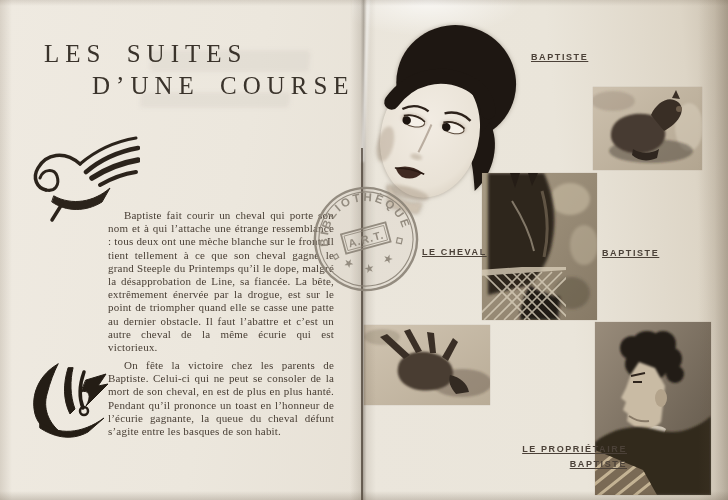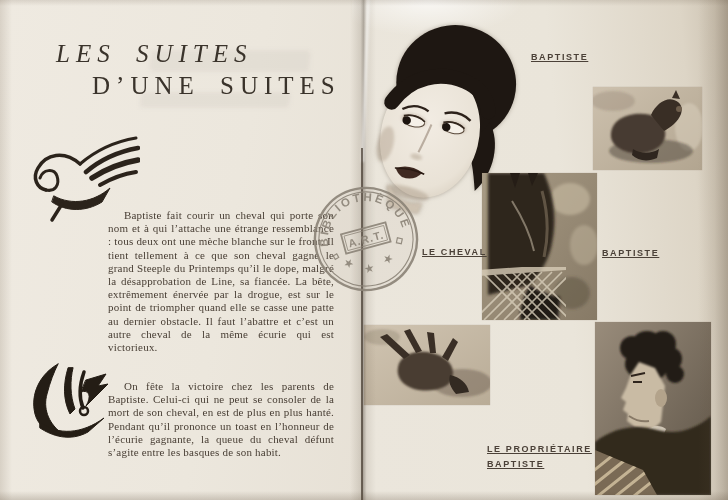--- a/index.html
+++ b/index.html
@@ -7,42 +7,42 @@
     position:relative;width:728px;height:500px;overflow:hidden;
     background:#ece7dd;
     font-family:"Liberation Serif", serif;
   }
   .page{position:absolute;top:0;height:500px;}
   #page-left{left:0;width:363px;background:linear-gradient(100deg,#efeae1 0%,#ece7dd 60%,#e7e1d6 100%);}
   #page-right{left:363px;width:365px;background:linear-gradient(85deg,#ebe6dc 0%,#eae5da 55%,#ddd5c6 88%,#c9bfae 100%);}
 
   
   .title-line{position:absolute;color:#3a332b;font-size:25px;letter-spacing:6px;word-spacing:8px;white-space:nowrap;}
-  #title-1{left:56px;top:40px;font-style:italic;}
+  #title-1{left:44px;top:40px;}
   #title-2{left:92px;top:72px;}
   .ghost{position:absolute;filter:blur(2px);background:rgba(110,102,96,0.07);border-radius:4px;transform:skewX(-4deg);}
   .para{
     position:absolute;left:108px;width:226px;
     color:#473d33;font-size:11px;line-height:13.2px;
     text-align:justify;text-indent:16px;letter-spacing:.2px;margin:0;
   }
   #para-1{top:209px;}
-  #para-2{top:380px;}
+  #para-2{top:359px;}
   .sketch{position:absolute;}
 
   
   .photo{position:absolute;box-shadow:0 0 1px rgba(90,80,65,.35);}
   .label{
     position:absolute;font-family:"Liberation Sans",sans-serif;
     font-size:9px;font-weight:700;letter-spacing:1.6px;color:#4b4138;white-space:nowrap;text-decoration:underline;
   }
   #label-baptiste-top{left:531px;top:52px;}
   #label-le-cheval{left:422px;top:247px;text-align:right;}
   #label-baptiste-right{left:602px;top:248px;}
-  #label-proprietaire{left:487px;top:442px;width:140px;text-align:left;line-height:15px;white-space:normal;}
+  #label-proprietaire{left:487px;top:442px;width:140px;text-align:right;line-height:15px;white-space:normal;}
 
   
   #gutter{position:absolute;left:350px;top:0;width:26px;height:500px;pointer-events:none;
     background:linear-gradient(90deg,rgba(70,56,40,0) 0%,rgba(70,56,40,.14) 40%,rgba(45,34,22,.32) 52%,rgba(70,56,40,.10) 64%,rgba(70,56,40,0) 100%);}
   #gutter-line{position:absolute;left:361px;top:148px;width:2px;height:352px;background:#382d22;opacity:.65;}
   #gutter-crease{position:absolute;left:364px;top:-8px;width:3px;height:170px;background:rgba(255,255,255,.55);transform:rotate(2deg);filter:blur(1px);}
   #page-curl{position:absolute;left:352px;top:0;width:170px;height:36px;
     background:radial-gradient(ellipse at 45% 0%,rgba(255,255,255,.7),rgba(255,255,255,0) 72%);}
   .edge{position:absolute;pointer-events:none;}
   #edge-right{right:0;top:0;width:30px;height:500px;background:linear-gradient(90deg,rgba(100,82,60,0) 0%,rgba(100,82,60,.12) 55%,rgba(84,68,50,.30) 100%);}
@@ -55,21 +55,21 @@
 <body>
 
 <div id="scan">
 
   <div class="page" id="page-left">
     <div class="ghost" style="left:150px;top:50px;width:160px;height:22px;"></div>
     <div class="ghost" style="left:140px;top:92px;width:150px;height:16px;"></div>
   </div>
 
   <span class="title-line" id="title-1">LES SUITES</span>
-  <span class="title-line" id="title-2">D’UNE SUITES</span>
+  <span class="title-line" id="title-2">D’UNE COURSE</span>
 
   <svg class="sketch" style="left:24px;top:130px;" width="116" height="96" viewBox="0 0 116 96">
     <g fill="none" stroke="#2b231b" stroke-linecap="round">
       <path d="M 112,8 C 88,12 70,22 56,34" stroke-width="3"></path>
       <path d="M 114,18 C 92,22 76,30 62,42" stroke-width="4.5"></path>
       <path d="M 114,30 C 96,33 82,39 68,48" stroke-width="5.5"></path>
       <path d="M 112,42 C 98,44 88,48 76,55" stroke-width="4"></path>
       <path d="M 56,34 C 40,20 22,24 14,38 C 8,48 13,58 22,60" stroke-width="3.5"></path>
       <path d="M 22,60 C 31,62 36,55 33,46 C 30,38 19,39 16,48" stroke-width="3"></path>
       <path d="M 30,66 C 48,76 70,72 86,58 L 78,72 C 62,82 42,82 28,72 Z" fill="#2b231b" stroke-width="1"></path>

